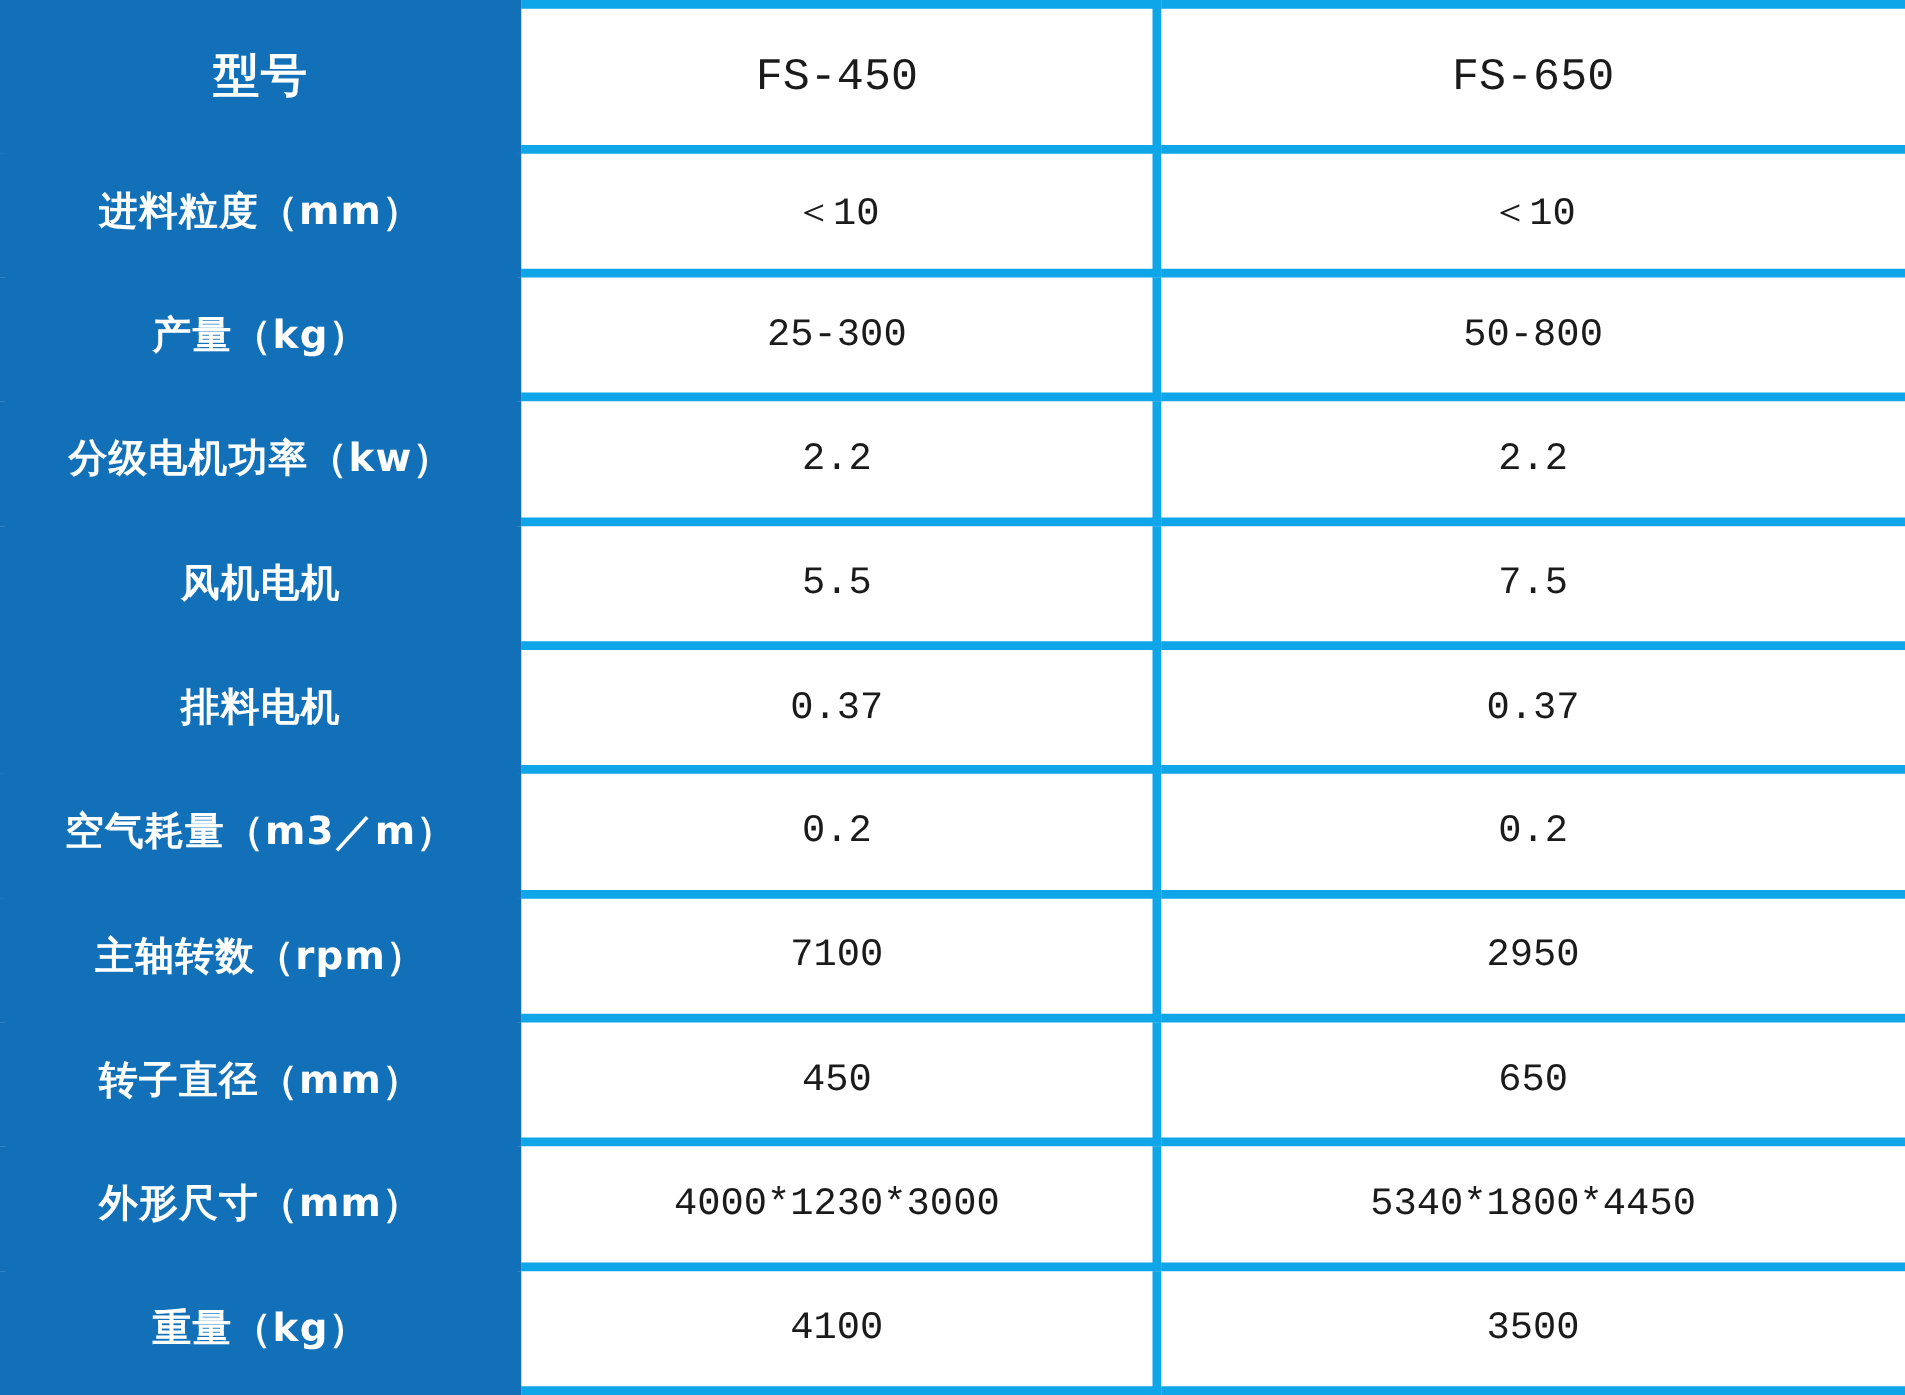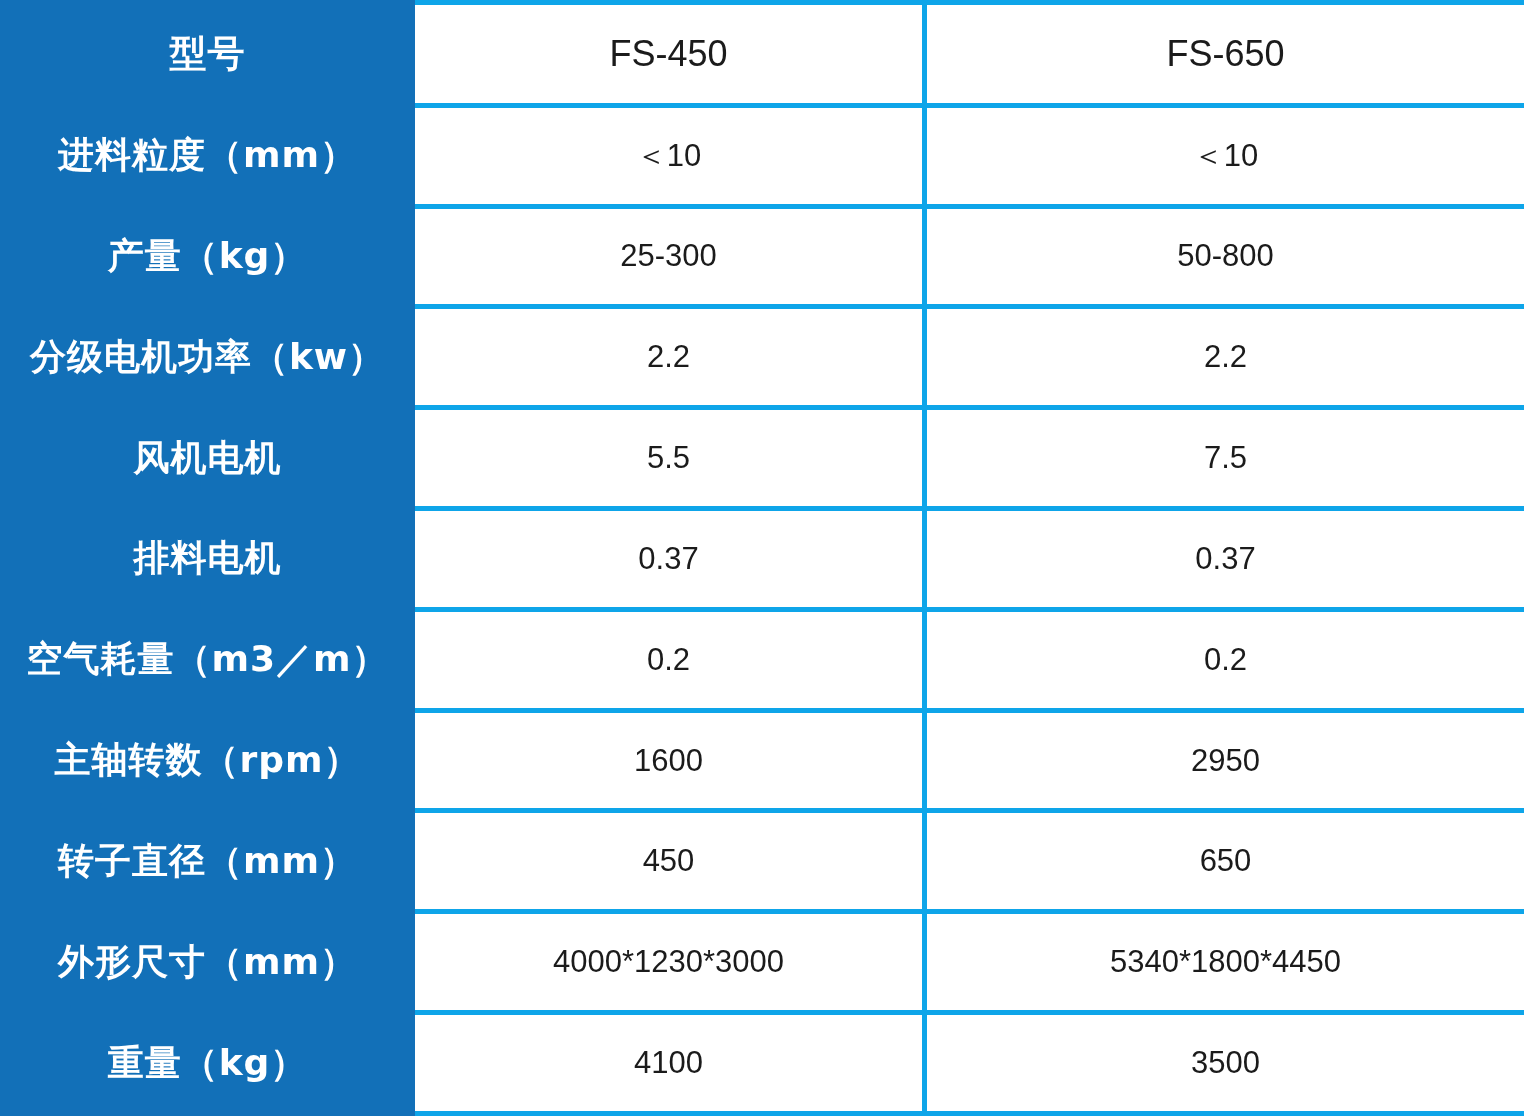--- a/index.html
+++ b/index.html
@@ -17,46 +17,46 @@
     border-collapse: collapse;
     width: 1524px;
     height: 1116px;
     table-layout: fixed;
   }
   .spec-table col.c-label { width: 410px; }
   .spec-table col.c-v1 { width: 512px; }
   .spec-table col.c-v2 { width: 602px; }
 
   .spec-table td {
-    border: 5px solid #0ea5e9;
+    border: 7px solid #0ea5e9;
     padding: 0 6px;
     vertical-align: middle;
     text-align: center;
     font-size: 30px;
     color: #1b1b1b;
     background: #ffffff;
   }
   .spec-table tr.header td {
     font-size: 34px;
   }
   .spec-table td.label {
     background: #1270b8;
     color: #ffffff;
     font-family: "DejaVu Sans", "Liberation Sans", sans-serif;
     font-weight: bold;
-    font-size: 36px;
+    font-size: 31px;
     text-align: center;
     border-color: #1270b8;
     letter-spacing: 1px;
   }
   .spec-table tr.header td.label {
     font-size: 37px;
   }
   .spec-table td.value {
-    font-family: Liberation Sans, sans-serif;
+    font-family: Liberation Mono, monospace;
     font-size: 31px;
     margin-top: 36px;
   }
   .spec-table tr.header td.value {
     font-size: 36px;
   }
 </style>
 </head>
 <body>
 
@@ -98,21 +98,21 @@
       <td class="value">0.37</td>
       <td class="value">0.37</td>
     </tr>
     <tr>
       <td class="label">空气耗量（m3／m）</td>
       <td class="value">0.2</td>
       <td class="value">0.2</td>
     </tr>
     <tr>
       <td class="label">主轴转数（rpm）</td>
-      <td class="value">1600</td>
+      <td class="value">7100</td>
       <td class="value">2950</td>
     </tr>
     <tr>
       <td class="label">转子直径（mm）</td>
       <td class="value">450</td>
       <td class="value">650</td>
     </tr>
     <tr>
       <td class="label">外形尺寸（mm）</td>
       <td class="value">4000*1230*3000</td>

